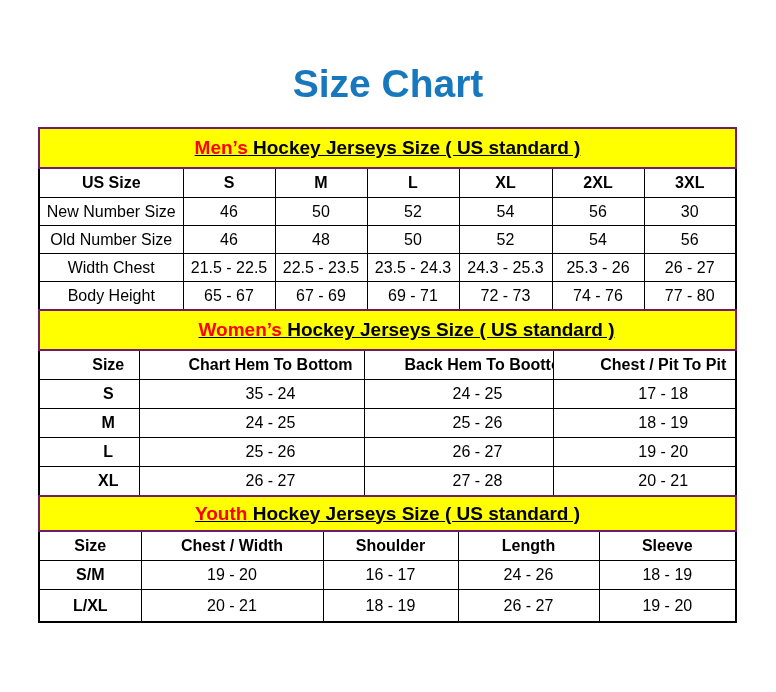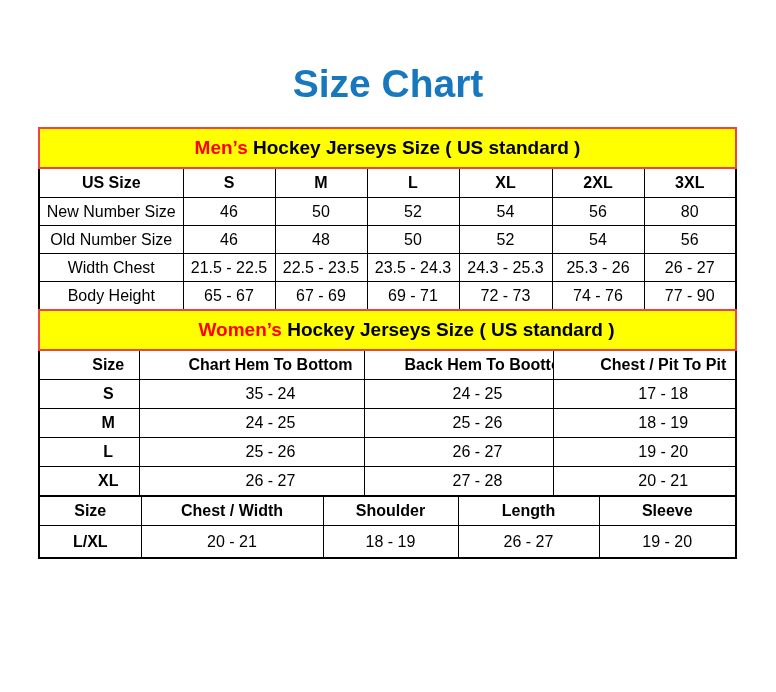--- a/index.html
+++ b/index.html
@@ -39,24 +39,25 @@
     text-align: center;
     vertical-align: middle;
     font-size: 16px;
     padding: 0 2px;
     height: 27px;
     overflow: hidden;
     white-space: nowrap;
   }
   .tbl tr.band td {
     background: #FFFF00;
-    border: 2px solid #ef4444;
+    border: 2px solid #701a75;
     font-weight: bold;
     font-size: 19px;
     height: 38px;
+    text-decoration: underline;
   }
   .tbl tr.hdr th {
     font-weight: bold;
     height: 28px;
   }
   .womens td.lbl, .youth td.lbl {
     font-weight: bold;
   }
   .womens td, .womens th { height: 28px; padding-left: 40px; }
   .youth td, .youth th { height: 28px; }
@@ -102,21 +103,21 @@
           <th>2XL</th>
           <th>3XL</th>
         </tr>
         <tr>
           <td class="lbl">New Number Size</td>
           <td>46</td>
           <td>50</td>
           <td>52</td>
           <td>54</td>
           <td>56</td>
-          <td>80</td>
+          <td>30</td>
         </tr>
         <tr>
           <td class="lbl">Old Number Size</td>
           <td>46</td>
           <td>48</td>
           <td>50</td>
           <td>52</td>
           <td>54</td>
           <td>56</td>
         </tr>
@@ -129,21 +130,21 @@
           <td>25.3 - 26</td>
           <td>26 - 27</td>
         </tr>
         <tr>
           <td class="lbl">Body Height</td>
           <td>65 - 67</td>
           <td>67 - 69</td>
           <td>69 - 71</td>
           <td>72 - 73</td>
           <td>74 - 76</td>
-          <td>77 - 90</td>
+          <td>77 - 80</td>
         </tr>
       </tbody>
     </table>
 
     <table class="tbl womens">
       <colgroup>
         <col style="width:100px">
           <col style="width:225px">
           <col style="width:189px">
           <col style="width:183px">
@@ -187,27 +188,37 @@
 
     <table class="tbl youth">
       <colgroup>
         <col style="width:102px">
           <col style="width:182px">
           <col style="width:135px">
           <col style="width:141px">
           <col style="width:137px">
       </colgroup>
       <tbody>
+        <tr class="band">
+          <td colspan="5"><span class="red">Youth</span><span> Hockey Jerseys Size ( US standard )</span></td>
+        </tr>
         <tr class="hdr">
           <th>Size</th>
           <th>Chest / Width</th>
           <th>Shoulder</th>
           <th>Length</th>
           <th>Sleeve</th>
         </tr>
+        <tr>
+          <td class="lbl">S/M</td>
+          <td>19 - 20</td>
+          <td>16 - 17</td>
+          <td>24 - 26</td>
+          <td>18 - 19</td>
+        </tr>
         <tr class="last">
           <td class="lbl">L/XL</td>
           <td>20 - 21</td>
           <td>18 - 19</td>
           <td>26 - 27</td>
           <td>19 - 20</td>
         </tr>
       </tbody>
     </table>
 

